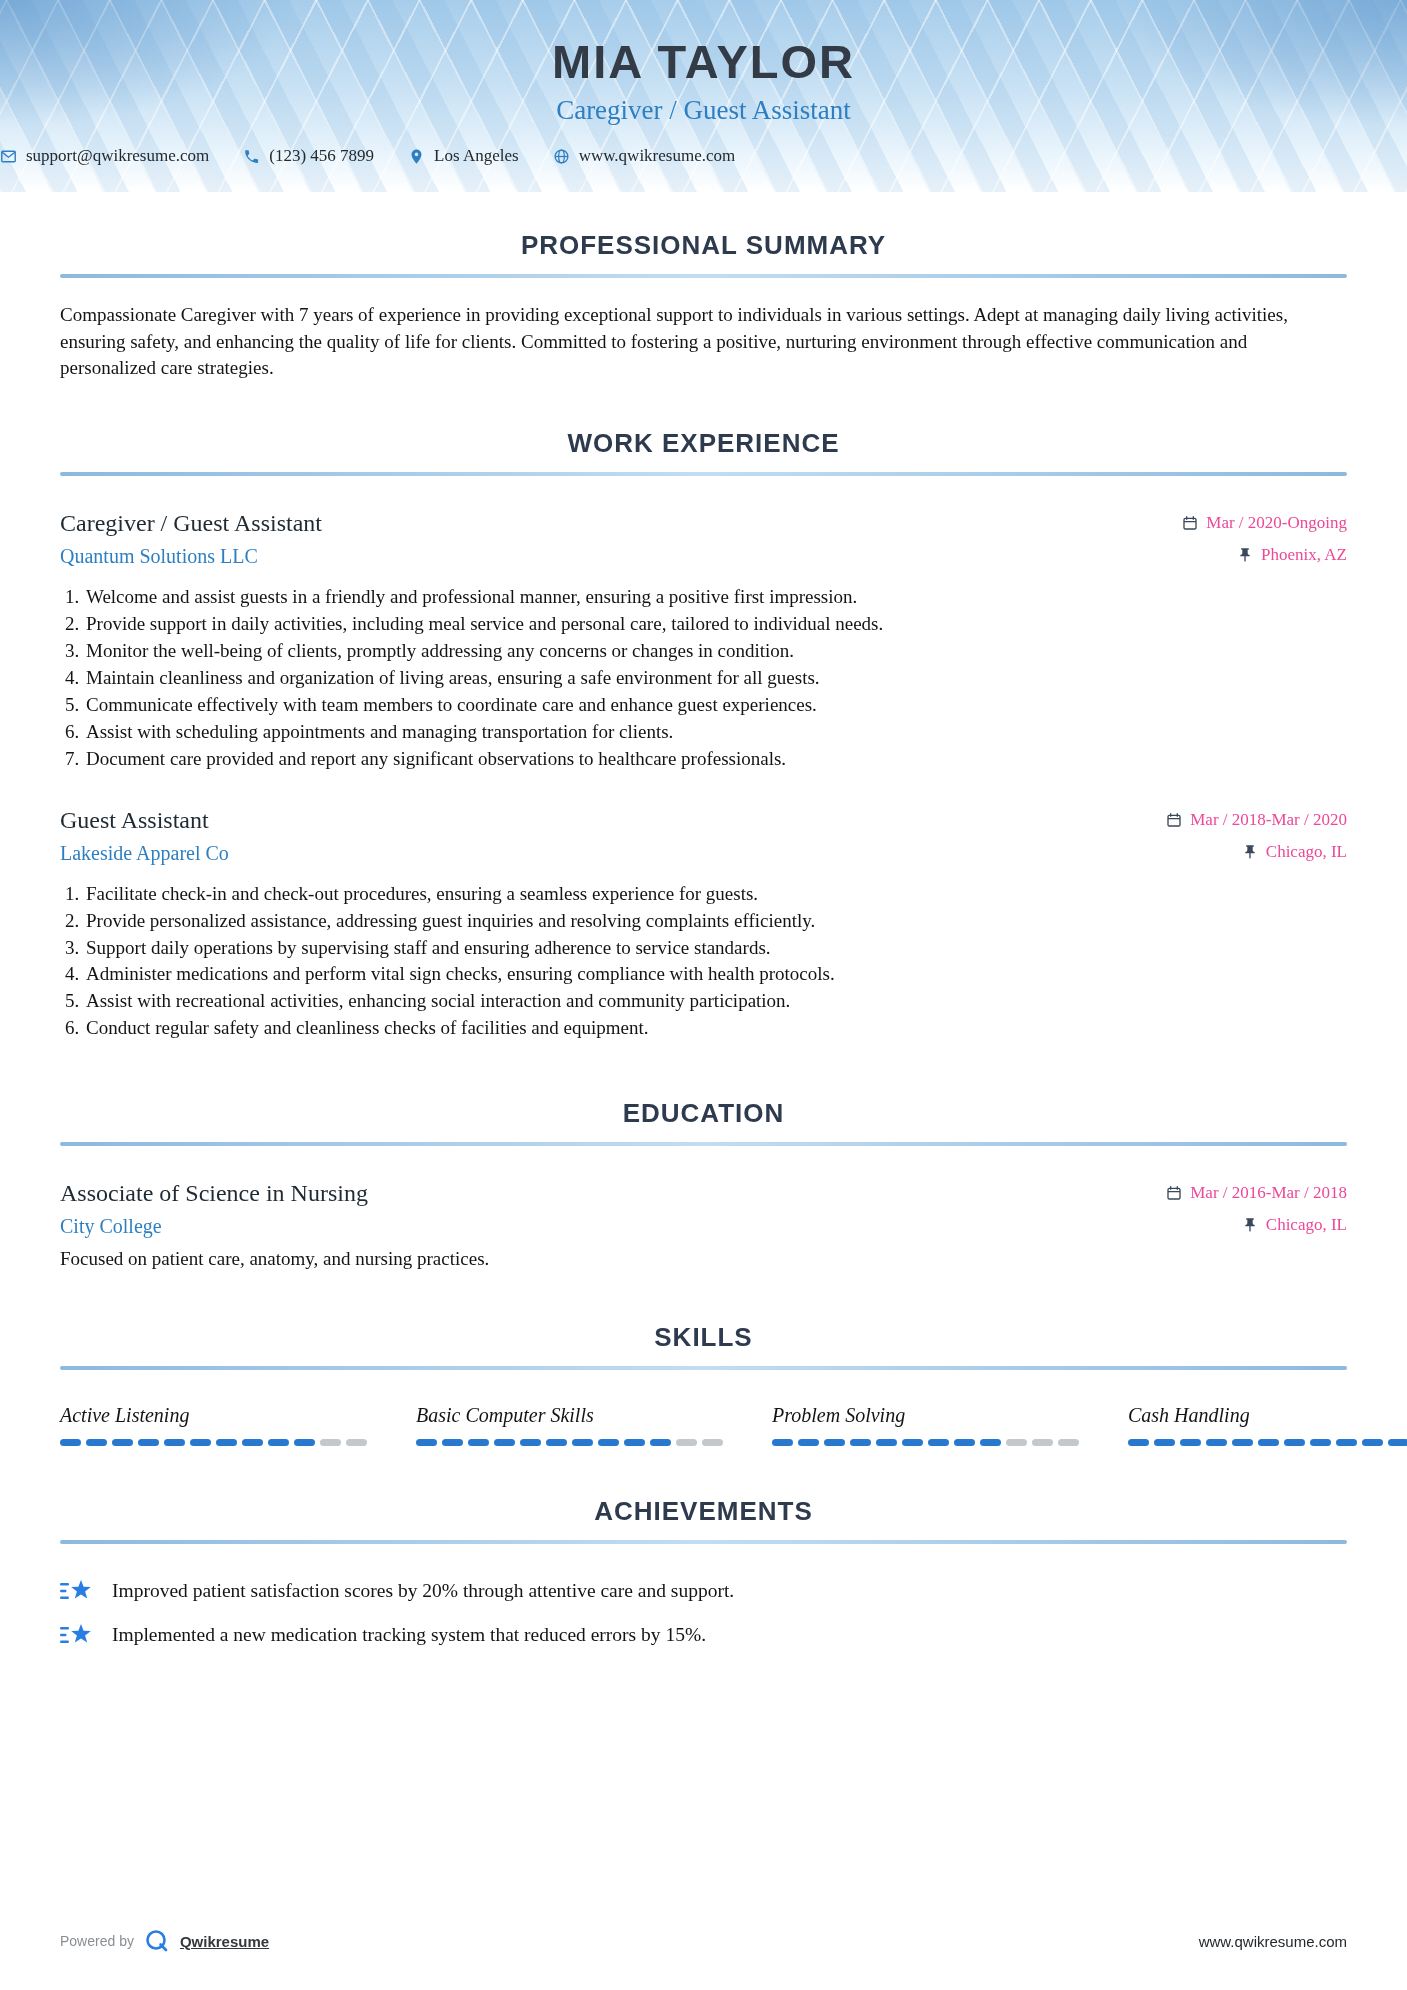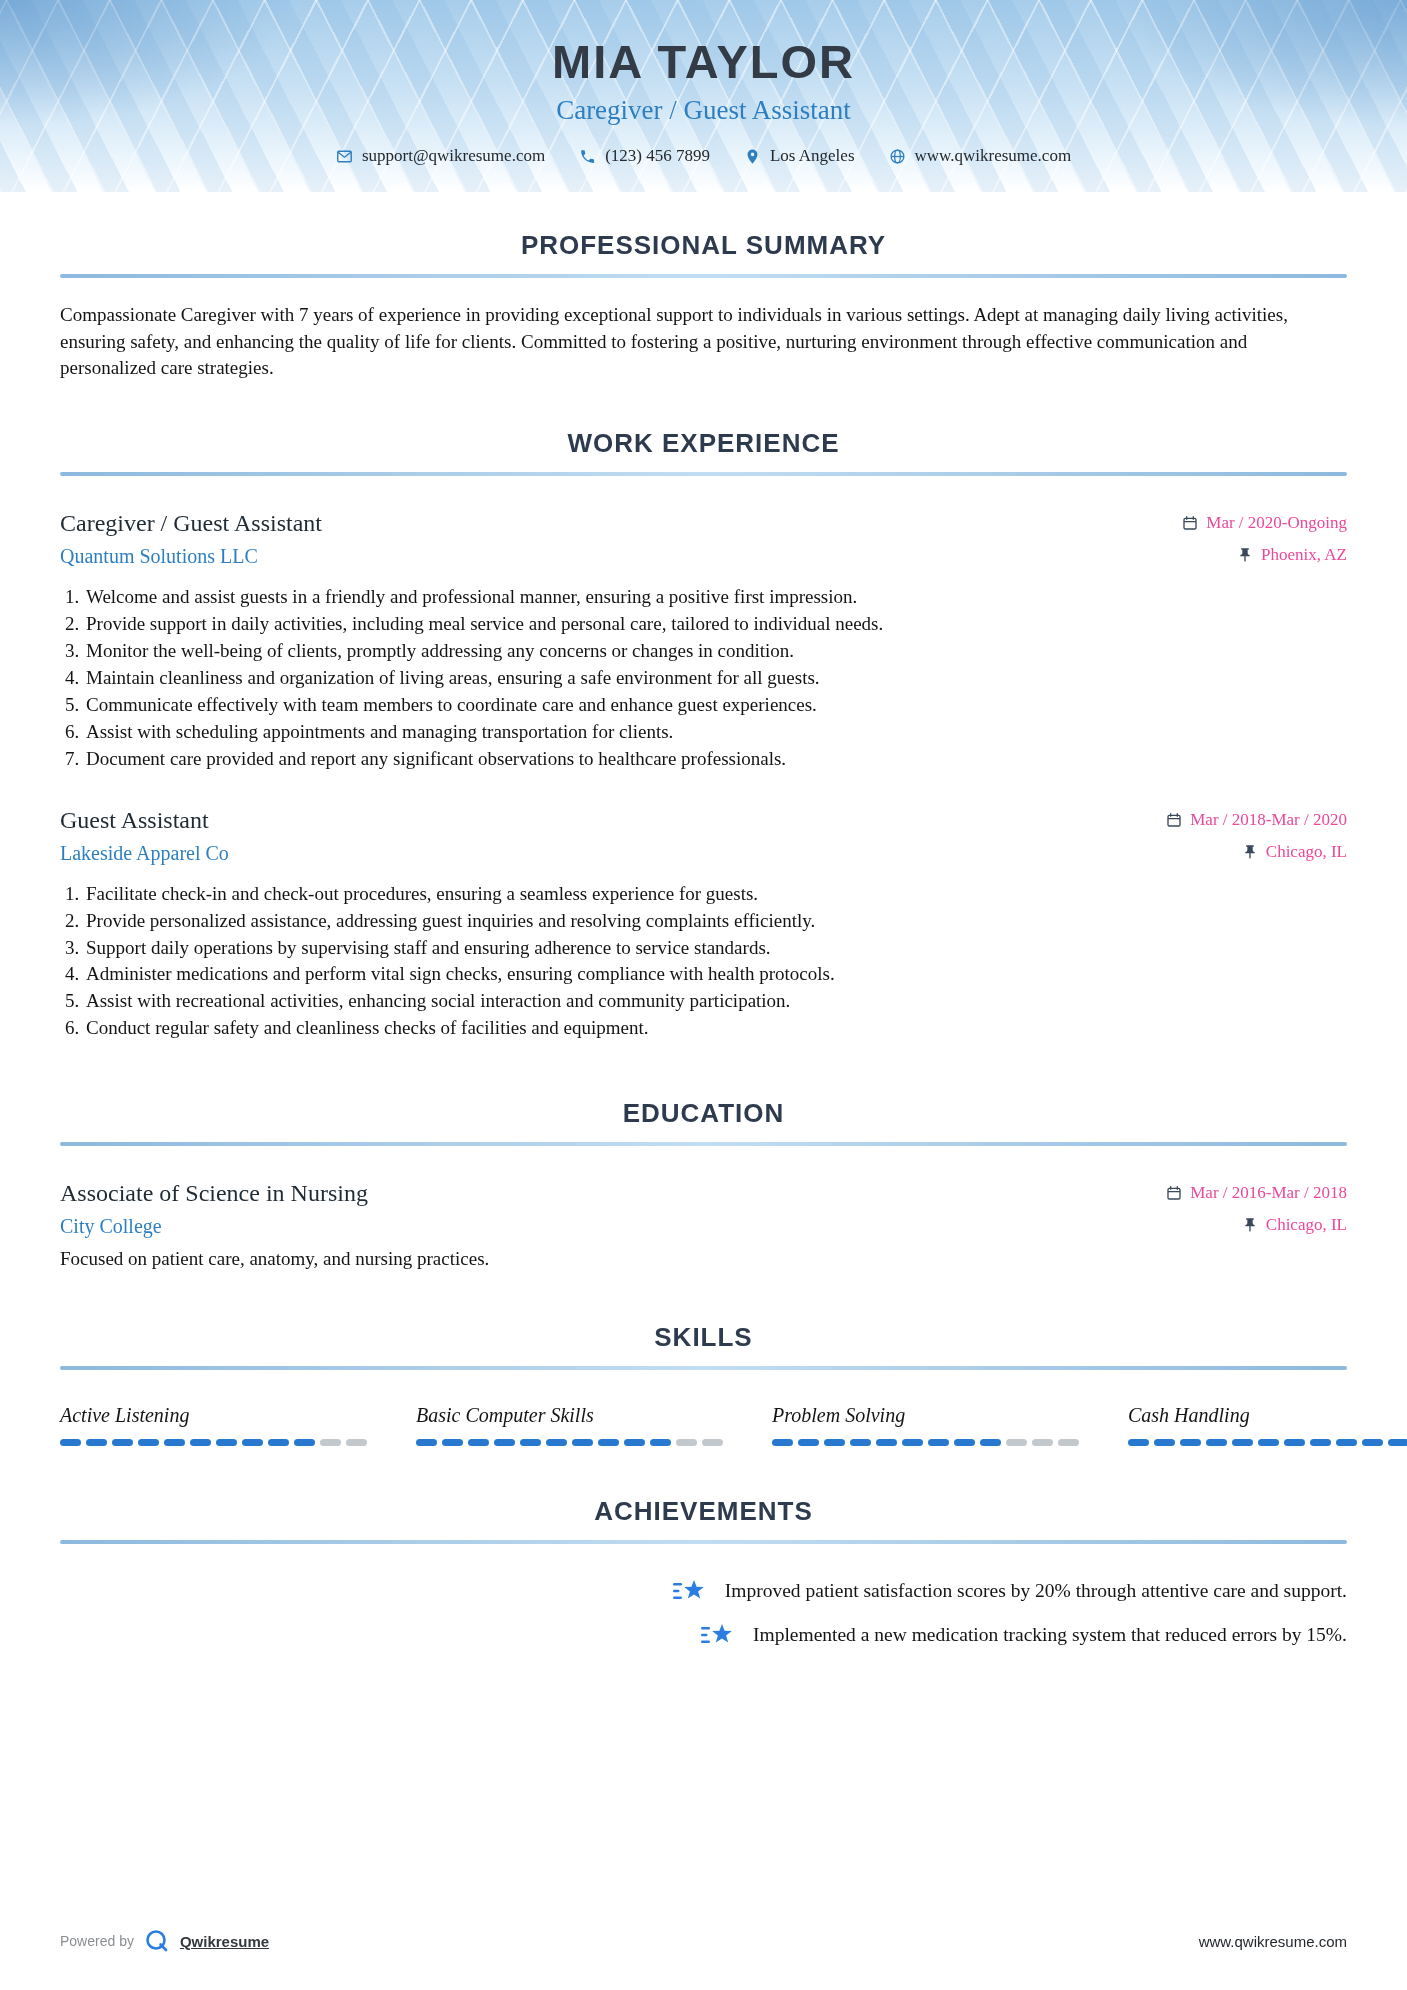--- a/index.html
+++ b/index.html
@@ -16,21 +16,21 @@
       radial-gradient(ellipse 420px 180px at 100% 0%, rgba(80,140,198,.50), transparent 70%),
       repeating-linear-gradient( 63deg, rgba(255,255,255,.45) 0 2px, transparent 2px 46px),
       repeating-linear-gradient(-63deg, rgba(255,255,255,.45) 0 2px, transparent 2px 46px),
       repeating-linear-gradient( 63deg, rgba(122,175,220,.18) 0 23px, transparent 23px 46px),
       linear-gradient(180deg,#a7cdeb 0%, #c8e1f4 45%, #eef7fd 85%, #ffffff 100%);
     text-align:center;
   }
   .hero-name { font-family:"Liberation Sans", sans-serif; font-weight:bold;
                font-size:47px; letter-spacing:2px; color:#333c46; }
   .hero-title { font-size:27px; color:#2d7fc1; margin-top:6px; }
-  .contact { margin-top:20px; display:flex; justify-content:center; gap:34px;
+  .contact { margin-top:20px; display:flex; gap:34px;
              font-size:17px; color:#24292e; align-items:center; }
   .contact-item { display:inline-flex; align-items:center; gap:9px; cursor:pointer; }
   .cicon { width:17px; height:17px; color:#2d7fc1; flex:0 0 auto; }
 
   
   .content { padding:0 60px; }
   .sec-head { text-align:center; font-family:"Liberation Sans", sans-serif;
               font-weight:bold; font-size:26px; letter-spacing:1px; color:#2e3b4e; }
   .sec-rule { height:4px; margin-top:13px;
               background:linear-gradient(90deg,#8db9de 0%, #c2ddf1 50%, #8db9de 100%);
@@ -54,21 +54,21 @@
 
   .skills-head { margin-top:52px; }
   .skills-grid { margin-top:34px; display:grid; grid-template-columns:repeat(4,1fr); gap:44px;font-style:italic; }
   .skill-label { font-size:20px; color:#141414; }
   .skill-bar { margin-top:12px; display:flex; }
   .seg { width:21px; height:7px; border-radius:3.5px; margin-right:5px; }
   .seg-on  { background:#2878d0; }
   .seg-off { background:#c3c8cc; }
 
   .ach-head { margin-top:50px; }
-  .ach-list { margin-top:34px; display:flex; flex-direction:column; gap:18px;align-items:flex-end; }
+  .ach-list { margin-top:34px; display:flex; flex-direction:column; gap:18px; }
   .ach-item { display:flex; align-items:center; gap:20px; font-size:19.5px; color:#141414; }
   .aicon { width:32px; height:26px; flex:0 0 auto; color:#2a7de1; }
 
   
   .footer { margin-top:auto; padding:28px 60px 36px; display:flex;
             justify-content:space-between; align-items:center;
             font-family:"Liberation Sans", sans-serif; }
   .powered { display:flex; align-items:center; gap:10px; }
   .powered-label { font-size:14px; color:#8a8f94; }
   .brand-logo { width:26px; height:26px; }

